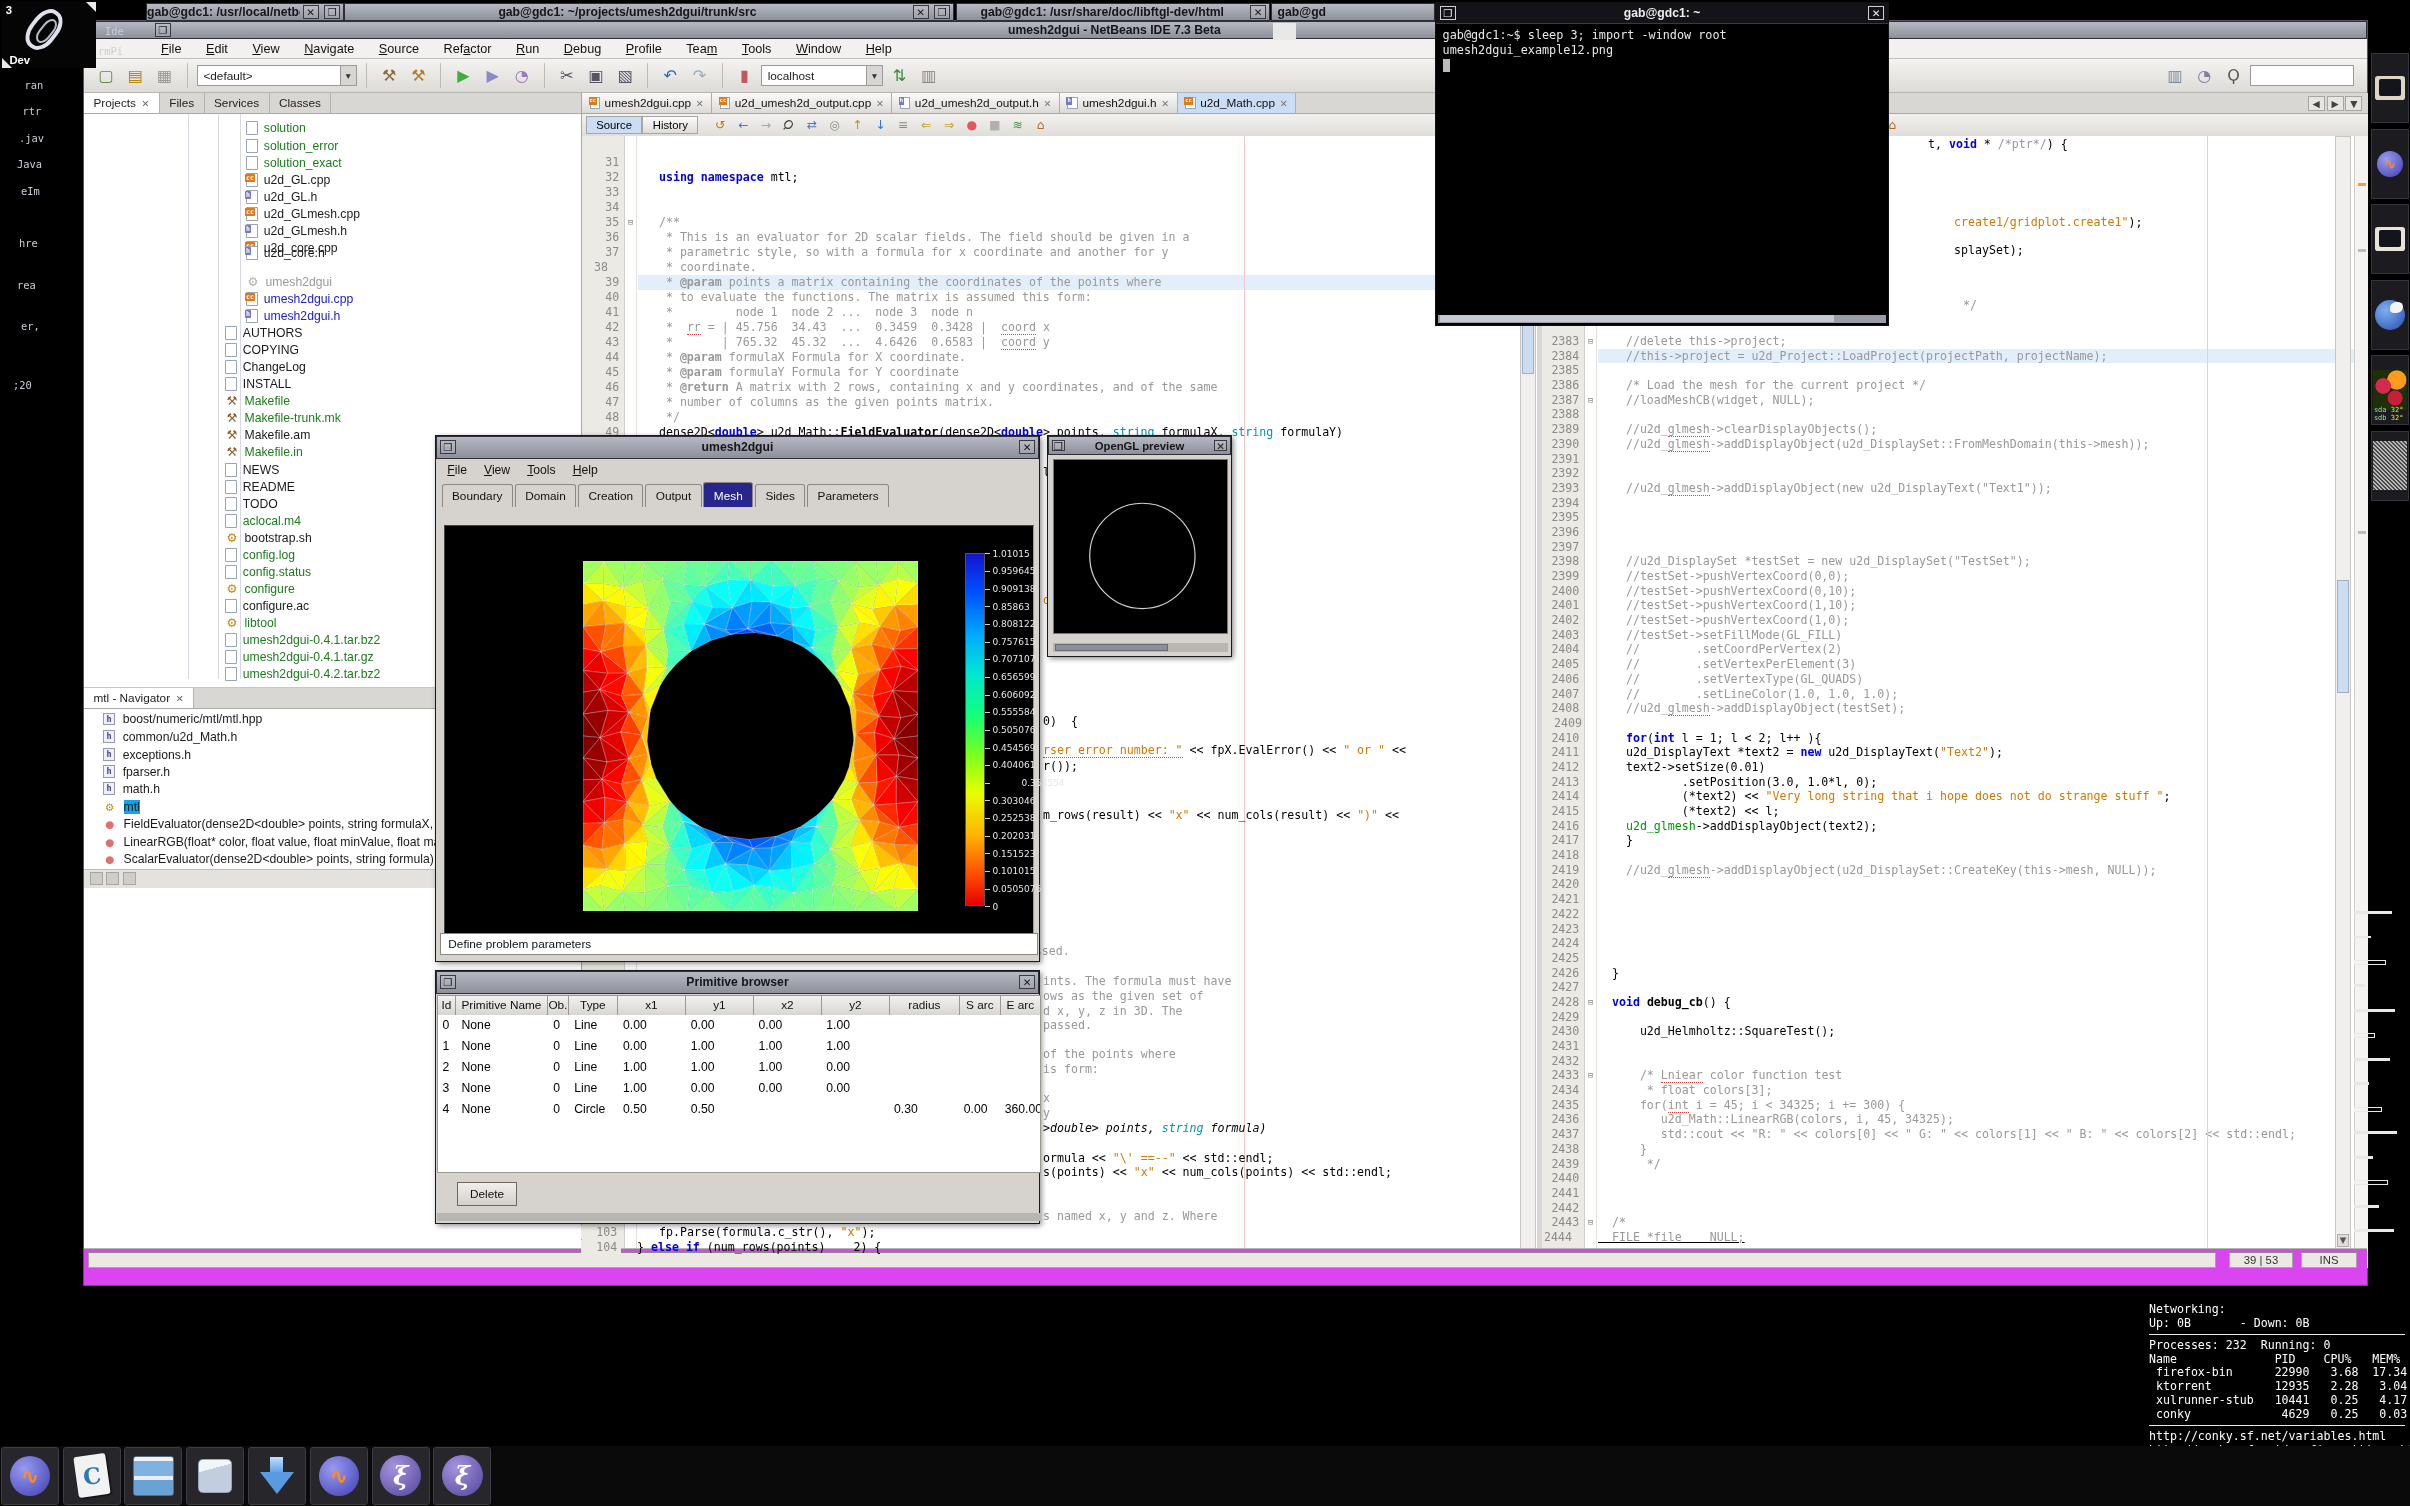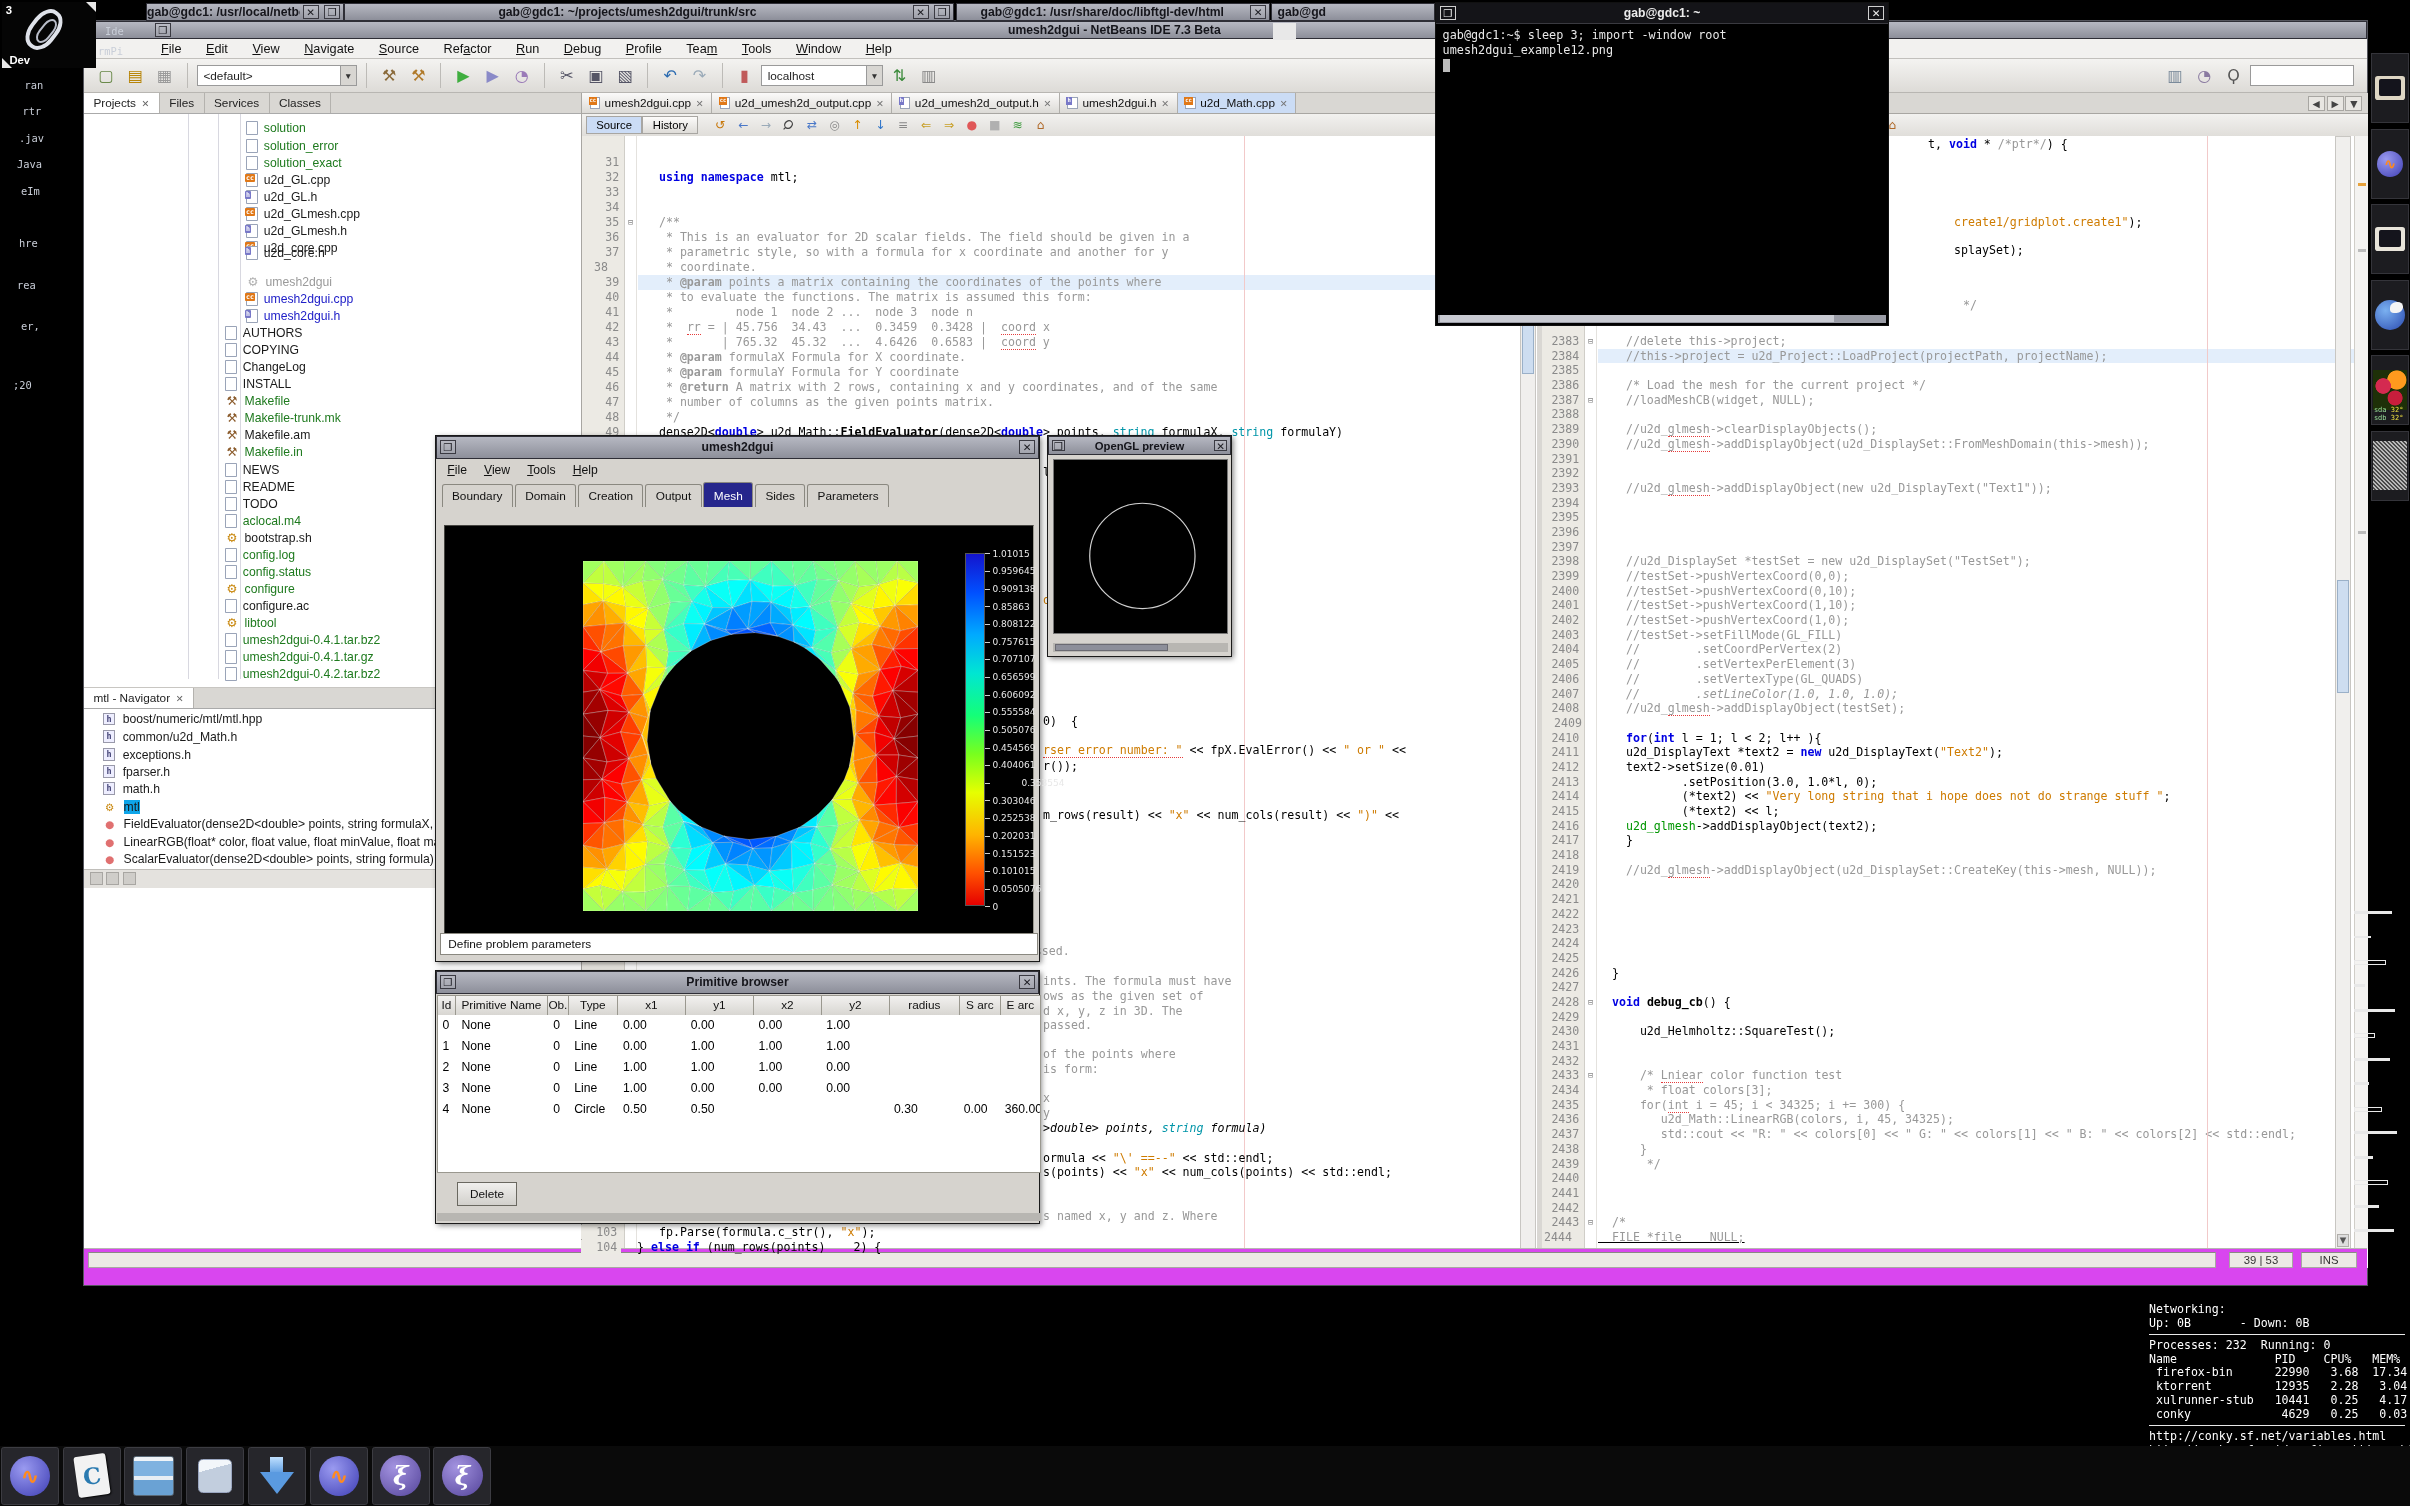--- a/index.html
+++ b/index.html
@@ -755,21 +755,21 @@
           <div class="line" style="height: 14.7px; line-height: 14.7px;"></div>
           <div class="line" style="height: 14.7px; line-height: 14.7px;"><span class="c">    //u2d_DisplaySet *testSet = new u2d_DisplaySet("TestSet");</span></div>
           <div class="line" style="height: 14.7px; line-height: 14.7px;"><span class="c">    //testSet-&gt;pushVertexCoord(0,0);</span></div>
           <div class="line" style="height: 14.7px; line-height: 14.7px;"><span class="c">    //testSet-&gt;pushVertexCoord(0,10);</span></div>
           <div class="line" style="height: 14.7px; line-height: 14.7px;"><span class="c">    //testSet-&gt;pushVertexCoord(1,10);</span></div>
           <div class="line" style="height: 14.7px; line-height: 14.7px;"><span class="c">    //testSet-&gt;pushVertexCoord(1,0);</span></div>
           <div class="line" style="height: 14.7px; line-height: 14.7px;"><span class="c">    //testSet-&gt;setFillMode(GL_FILL)</span></div>
           <div class="line" style="height: 14.7px; line-height: 14.7px;"><span class="c">    //        .setCoordPerVertex(2)</span></div>
           <div class="line" style="height: 14.7px; line-height: 14.7px;"><span class="c">    //        .setVertexPerElement(3)</span></div>
           <div class="line" style="height: 14.7px; line-height: 14.7px;"><span class="c">    //        .setVertexType(GL_QUADS)</span></div>
-          <div class="line" style="height: 14.7px; line-height: 14.7px; font-style: italic;"><span class="c">    //        .setLineColor(1.0, 1.0, 1.0);</span></div>
+          <div class="line" style="height: 14.7px; line-height: 14.7px;"><span class="c">    //        .setLineColor(1.0, 1.0, 1.0);</span></div>
           <div class="line" style="height: 14.7px; line-height: 14.7px;"><span class="c">    //u2d_</span><span class="c sq">glmesh</span><span class="c">-&gt;addDisplayObject(testSet);</span></div>
           <div class="line" style="height: 14.7px; line-height: 14.7px;"></div>
           <div class="line" style="height: 14.7px; line-height: 14.7px;"><span class="n">    </span><span class="k">for</span><span class="n">(</span><span class="k">int</span><span class="n"> l = 1; l &lt; 2; l++ ){</span></div>
           <div class="line" style="height: 14.7px; line-height: 14.7px;"><span class="n">    u2d_DisplayText *text2 = </span><span class="k">new</span><span class="n"> u2d_DisplayText(</span><span class="s">"Text2"</span><span class="n">);</span></div>
           <div class="line" style="height: 14.7px; line-height: 14.7px;"><span class="n">    text2-&gt;setSize(0.01)</span></div>
           <div class="line" style="height: 14.7px; line-height: 14.7px;"><span class="n">            .setPosition(3.0, 1.0*l, 0);</span></div>
           <div class="line" style="height: 14.7px; line-height: 14.7px;"><span class="n">            (*text2) &lt;&lt; </span><span class="s">"Very long string that i hope does not do strange stuff "</span><span class="n">;</span></div>
           <div class="line" style="height: 14.7px; line-height: 14.7px;"><span class="n">            (*text2) &lt;&lt; l;</span></div>
           <div class="line" style="height: 14.7px; line-height: 14.7px;"><span class="n">    </span><span class="g">u2d_glmesh</span><span class="n">-&gt;addDisplayObject(text2);</span></div>
           <div class="line" style="height: 14.7px; line-height: 14.7px;"><span class="n">    }</span></div>

